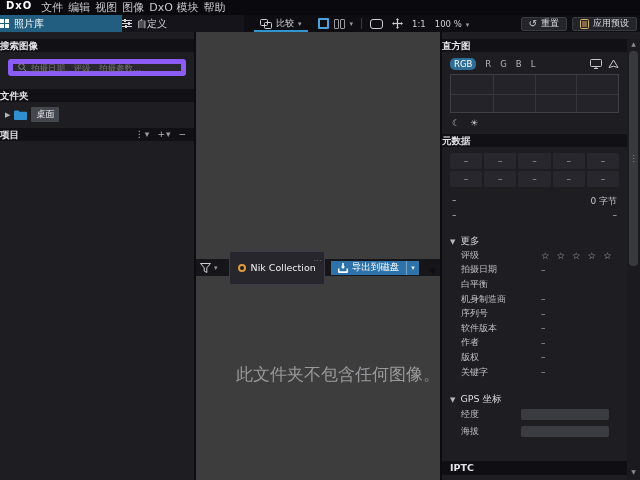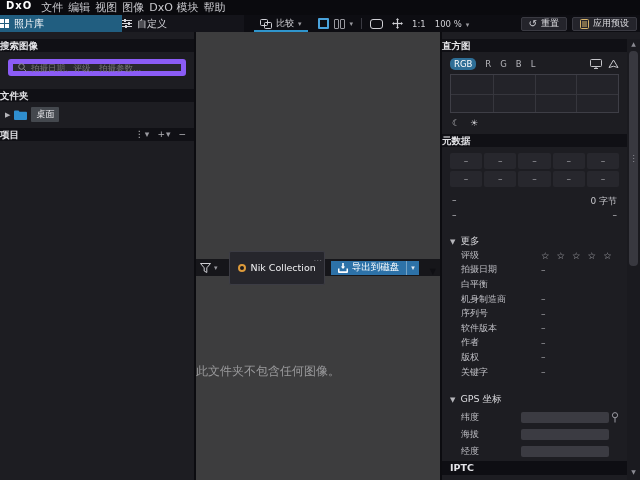--- a/index.html
+++ b/index.html
@@ -48,21 +48,21 @@
   .folders-header { margin-top:13px; }
   .folder-row { display:flex; align-items:center; gap:4px; padding-left:5px; margin-top:5px; height:15px; }
   .twisty { font-size:7px; color:#b5b5ba; }
   .folder-label { background:#44484e; color:#eeeef2; padding:1px 5px; font-size:9px; border-radius:1px; }
   .projects-header { margin-top:6px; display:flex; align-items:center; }
   .proj-icons { margin-left:auto; display:flex; align-items:center; gap:8px; padding-right:8px; font-weight:normal; color:#b5b5ba; }
   .proj-icons span { display:flex; align-items:center; gap:1px; font-size:9px; }
 
   
   .viewer-msg { position:absolute; top:103px; left:0; right:0; text-align:center; color:#909092; font-size:11px; white-space:nowrap; overflow:hidden; }
-  .browser-msg { position:absolute; top:331px; left:0; right:0; text-align:left; color:#9a9a9c; font-size:12px; }
+  .browser-msg { position:absolute; top:331px; left:0; right:0; text-align:right; color:#9a9a9c; font-size:17px; }
   .strip { position:absolute; top:227px; left:0; right:0; height:17px; background:#16161a; display:flex; align-items:center; padding:0 4px; }
   .drag-dots { position:absolute; top:-3px; left:50%; transform:translateX(-50%); color:#77777d; font-size:8px; letter-spacing:1px; }
   .filter-group { display:flex; align-items:center; gap:3px; color:#cfcfd4; }
   .nik-btn { margin-left:auto; display:flex; align-items:center; gap:5px; background:#26262c; border:1px solid #3c3c44; border-radius:2px; height:14px; padding:16px 8px; color:#f0f0f2; font-size:9.5px; }
   .nik-circle { width:8px; height:8px; border:2px solid #de9b3b; border-radius:50%; background:#1a1a1e; }
   .export-btn { margin-left:6px; display:flex; align-items:center; background:#2d72a8; border-radius:0; height:14px; color:#fff; font-size:9.5px; overflow:hidden; }
   .export-main { display:flex; align-items:center; gap:4px; padding:0 7px; }
   .export-dd { border-left:1px solid rgba(255,255,255,.35); padding:0 4px; height:100%; display:flex; align-items:center; }
   .export-dd .dd { color:#dfeaf2; }
   .strip-collapse { margin-left:auto; color:#0f0f13; font-size:8px; align-self:flex-end; }
@@ -404,36 +404,26 @@
         <div class="info-row">
           <span>关键字</span>
           <span class="val">–</span>
         </div>
 
         <div class="sub-header">
           <span class="twisty">▼</span>
           <span>GPS 坐标</span>
         </div>
 
-        <div class="gps-row" style="margin-top:3px">
-          <span>纬度</span>
+        <div class="gps-row">
+          <span>经度</span>
           <input class="gps-input" type="text" style="">
-          <span class="gps-pin">
-            <svg width="8" height="11" viewBox="0 0 8 11">
-                <circle cx="4" cy="3.2" r="2.6" fill="none" stroke="#9a9aa2"></circle>
-                <line x1="4" y1="5.8" x2="4" y2="10.5" stroke="#9a9aa2"></line>
-              </svg>
-          </span>
         </div>
         <div class="gps-row">
           <span>海拔</span>
-          <input class="gps-input" type="text" style="">
-        </div>
-        <div class="gps-row">
-          <span>经度</span>
           <input class="gps-input" type="text" style="">
         </div>
 
         <div class="iptc-header">IPTC</div>
       </div>
 
       <div class="rp-scroll">
         <span class="sb-arrow sb-up">▲</span>
         <div class="sb-thumb">
           <span class="sb-grip">⋮</span>

